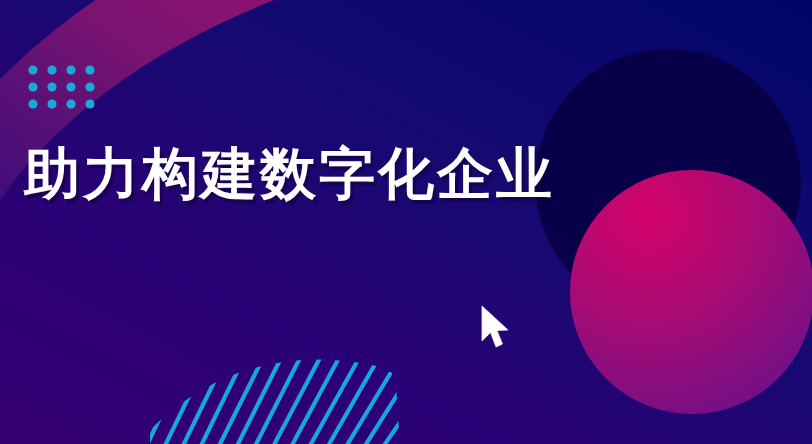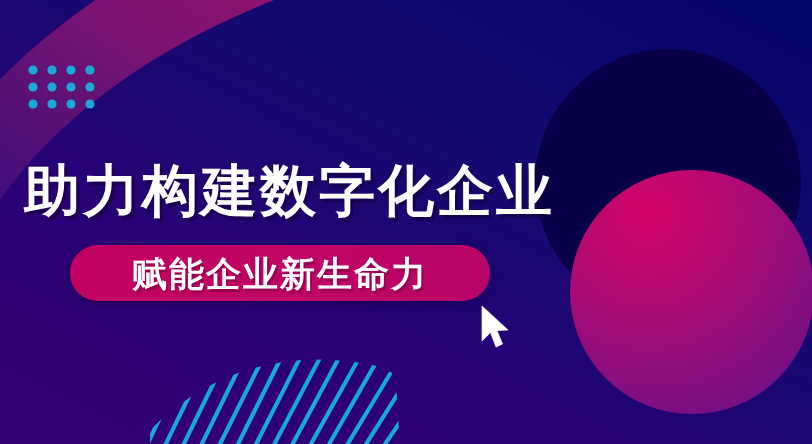--- a/index.html
+++ b/index.html
@@ -63,21 +63,21 @@
     font-weight: bold;
     letter-spacing: 1.5px;
     line-height: 1;
     white-space: nowrap;
   }
 
   
   .headline {
     position: absolute;
     left: 24px;
-    top: 161px;
+    top: 144px;
     color: #ffffff;
     font-size: 56px;
     font-weight: bold;
     letter-spacing: 3px;
     line-height: 1.08;
     white-space: nowrap;
     text-shadow: 3px 4px 0 rgba(20, 0, 60, 0.55);
   }
 
   
@@ -194,21 +194,18 @@
         <line x1="338" y1="460" x2="390" y2="374"></line>
         <line x1="356" y1="460" x2="404" y2="384"></line>
         <line x1="374" y1="460" x2="418" y2="396"></line>
       </g>
     </g>
   </svg>
 
 
   <div class="headline">助力构建数字化企业</div>
 
-  <div class="pill">
-    <span class="pill-label">赋能企业新生命力</span>
-  </div>
 
   <svg class="cursor" viewBox="0 0 34 48">
     <path d="M 4 3 L 4 38 L 12.5 29.5 L 18 44 L 24.5 41 L 19 27.5 L 30 27 Z" fill="#ffffff" stroke="#e8e8f2" stroke-width="0.8" stroke-linejoin="round"></path>
   </svg>
 
 </div>
 
 </body></html>

